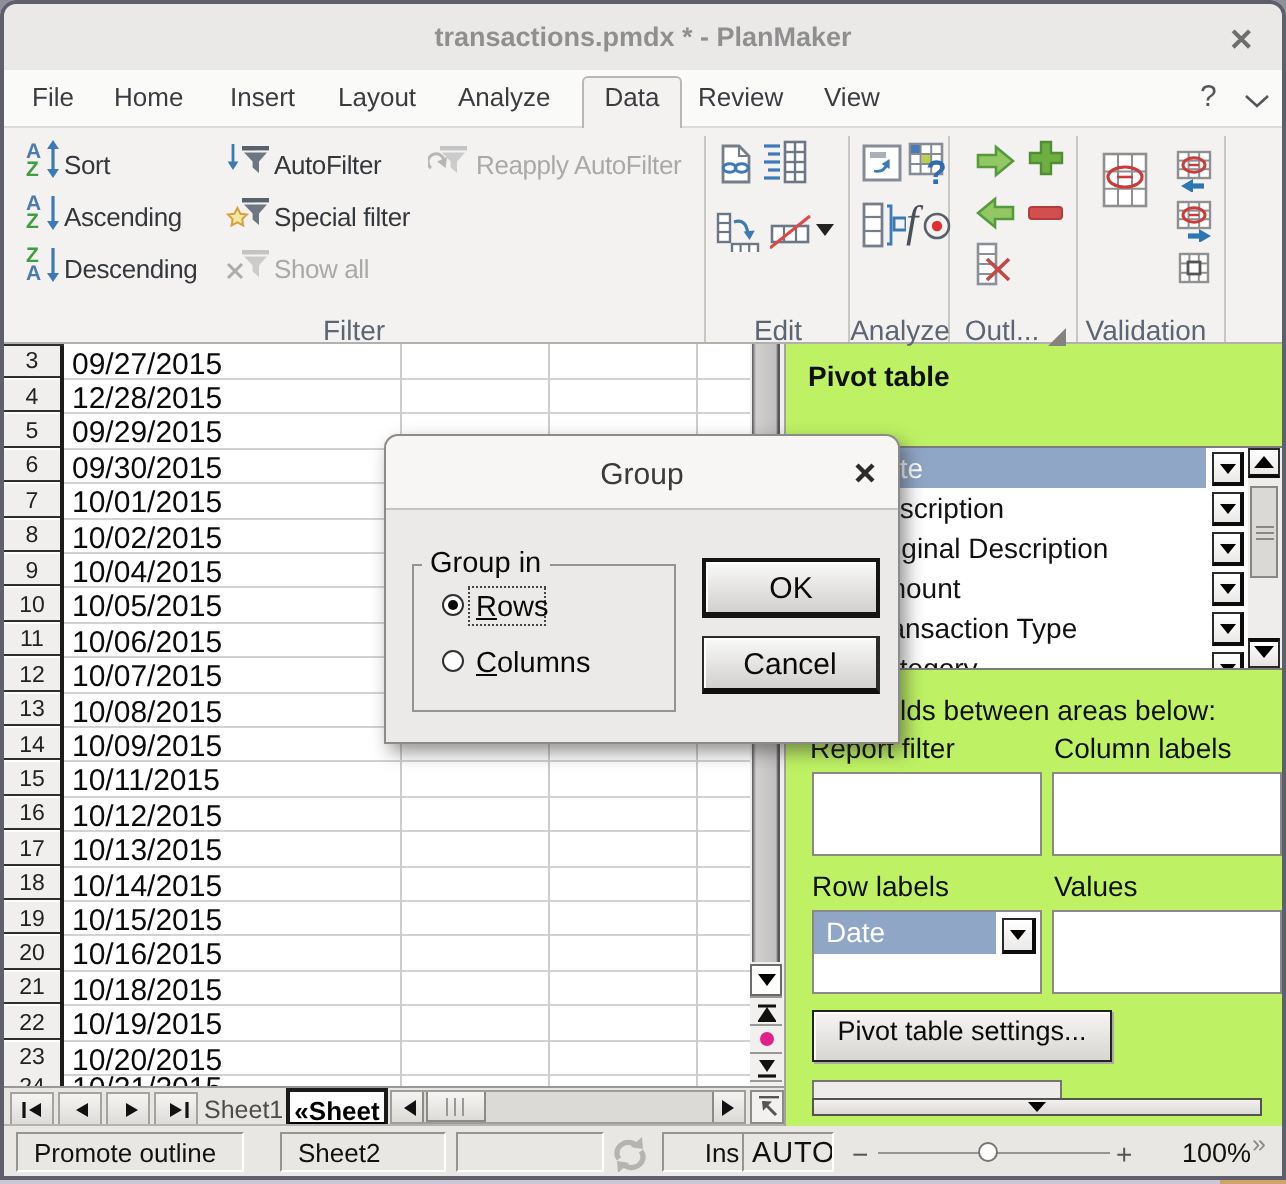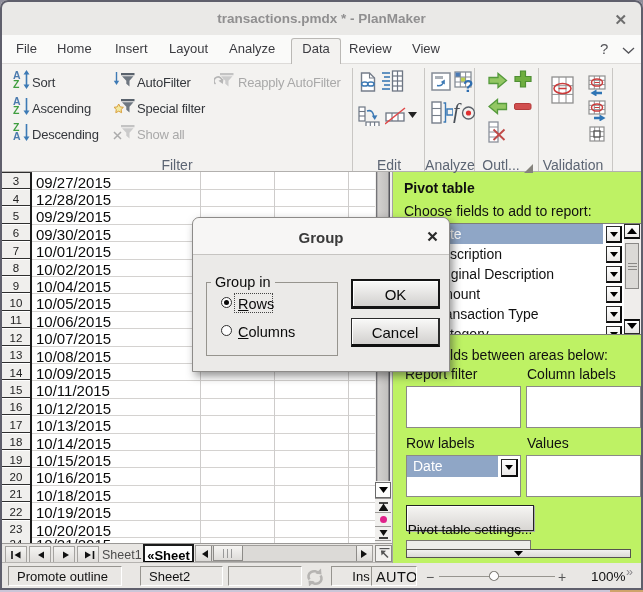--- a/index.html
+++ b/index.html
@@ -37,21 +37,21 @@
 .sbox{position:absolute;top:3px;height:20px;background:#e9e7e4;border:1px solid #fff;border-top-color:#96948f;border-left-color:#96948f;font-size:13px;color:#111;padding:2px 0 0 8px}
 
 #panel{position:absolute;left:392px;top:169px;width:249px;height:394px;background:#bef264;border-left:1px solid #a5a3a1}
 .plabel{position:absolute;font-size:14px;color:#101010}
 .pbox{position:absolute;background:#fff;border:1px solid #8b8987}
 .ddbtn{position:absolute;width:16px;height:17px;background:linear-gradient(#ffffff,#ebe9e7);border:1px solid #2a2a2a;border-right:2px solid #0c0c0c;border-bottom:2px solid #0c0c0c}
 .ddbtn:after{content:"";position:absolute;left:3px;top:5px;border-left:4px solid transparent;border-right:4px solid transparent;border-top:5px solid #000}
 
 #dialog{position:absolute;left:192px;top:217px;width:258px;height:155px;background:#ebeae8;border:1px solid #8d8b89;border-radius:7px 7px 0 0;box-shadow:3px 4px 9px rgba(40,40,40,.5);z-index:40}
 #dtitle{position:absolute;left:0;top:0;width:100%;height:37px;background:#f7f6f5;border-bottom:1px solid #c6c4c1;border-radius:7px 7px 0 0}
-#dtitle span{position:absolute;width:100%;top:11px;text-align:center;font-weight:bold;font-size:15px;color:#3a3a3a}
+#dtitle span{position:absolute;width:100%;top:11px;text-align:center;font-weight:normal;font-size:15px;color:#3a3a3a}
 .btn3d{position:absolute;left:158px;width:89px;height:30px;background:linear-gradient(#f9f9f8,#d2d0ce);text-align:center;font-size:15px;color:#0a0a0a;padding-top:5px}
 .radio{position:absolute;width:11px;height:11px;border-radius:50%;background:#fdfdfd;border:1px solid #2f2f2f}
 </style></head>
 <body>
 <div id="win">
 <div id="titlebar">
       <span id="title">transactions.pmdx&nbsp;*&nbsp;-&nbsp;PlanMaker</span>
       <span id="closex">✕</span>
     </div>
 <div id="menubar">
@@ -409,21 +409,20 @@
 <div class="sbox" style="left:369px;width:46px;padding-left:4px;overflow:hidden"><span style="font-size:14.5px;letter-spacing:.4px">AUTOS</span></div>
 <span class="abs" style="left:424px;top:6px;color:#555;font-size:14px">−</span>
 <div class="abs" style="left:437px;top:13px;width:116px;height:1px;background:#97958f"></div>
 <div class="abs" style="left:487px;top:8px;width:10px;height:10px;background:#fdfdfd;border:1px solid #77756f;border-radius:50%;transform:rotate(45deg)"></div>
 <span class="abs" style="left:556px;top:6px;color:#555;font-size:14px">+</span>
 <span class="abs" style="left:589px;top:6px;color:#111;font-size:13.5px">100%</span>
 <span class="abs" style="left:624px;top:2px;color:#8a888c;font-size:12.5px">»</span>
 </div>
 <div id="panel">
 <div class="plabel" style="left:11px;top:11px;font-weight:bold">Pivot table</div>
-<div class="plabel" style="left:11px;top:34px">Choose fields to add to report:</div>
 <div class="pbox" style="left:11px;top:54px;width:238px;height:112px;border-color:#7e7c7a;overflow:hidden">
 <div class="abs" style="left:0;top:0;width:198px;height:20px;background:#8fa6c6;color:#fff;font-size:14px;padding:2px 0 0 27px">Date</div>
 <div class="abs" style="left:27px;top:22px;font-size:14px;color:#111">Description</div>
 <div class="abs" style="left:27px;top:42px;font-size:14px;color:#111">Original Description</div>
 <div class="abs" style="left:27px;top:62px;font-size:14px;color:#111">Amount</div>
 <div class="abs" style="left:27px;top:82px;font-size:14px;color:#111">Transaction Type</div>
 <div class="abs" style="left:27px;top:102px;font-size:14px;color:#111">Category</div>
 <div class="ddbtn" style="left:201px;top:2px"></div>
 <div class="ddbtn" style="left:201px;top:22px"></div>
 <div class="ddbtn" style="left:201px;top:42px"></div>
@@ -451,21 +450,21 @@
 <div class="plabel" style="left:134px;top:197px">Column labels</div>
 <div class="pbox" style="left:13px;top:217px;width:115px;height:42px"></div>
 <div class="pbox" style="left:133px;top:217px;width:115px;height:42px"></div>
 <div class="plabel" style="left:13px;top:266px">Row labels</div>
 <div class="plabel" style="left:134px;top:266px">Values</div>
 <div class="pbox" style="left:13px;top:286px;width:115px;height:42px">
 <div class="abs" style="left:0;top:0;width:91px;height:21px;background:#8fa6c6;color:#fff;font-size:14px;padding:2px 0 0 6px">Date</div>
 <div class="ddbtn" style="left:94px;top:3px;height:18px;width:17px"></div>
 </div>
 <div class="pbox" style="left:133px;top:286px;width:115px;height:42px"></div>
-<div class="abs" style="left:13px;top:336px;width:128px;height:26px;background:linear-gradient(#f6f5f3,#d8d6d3);border:1px solid #232323;box-shadow:inset 1px 1px 0 #fff,1px 1px 0 #aaa;text-align:center;font-size:13.5px;color:#0a0a0a;padding-top:16px">Pivot table settings...</div>
+<div class="abs" style="left:13px;top:336px;width:150px;height:26px;background:linear-gradient(#f6f5f3,#d8d6d3);border:1px solid #232323;box-shadow:inset 1px 1px 0 #fff,1px 1px 0 #aaa;text-align:center;font-size:13.5px;color:#0a0a0a;padding-top:2px">Pivot table settings...</div>
 <div class="abs" style="left:13px;top:371px;width:125px;height:9px;background:#edecea;border:1px solid #77756f;border-bottom:none;overflow:hidden"></div>
 <div class="abs" style="left:13px;top:380px;width:225px;height:9px;background:linear-gradient(#f2f1ef,#dcdad7);border:1px solid #55534f">
 <svg class="abs" style="left:107px;top:1px" width="10" height="6">
           <path d="M0 0 L9 0 L4.5 5 Z" fill="#000"></path>
         </svg>
 </div>
 </div>
 <div id="dialog">
 <div id="dtitle">
         <span>Group</span>

